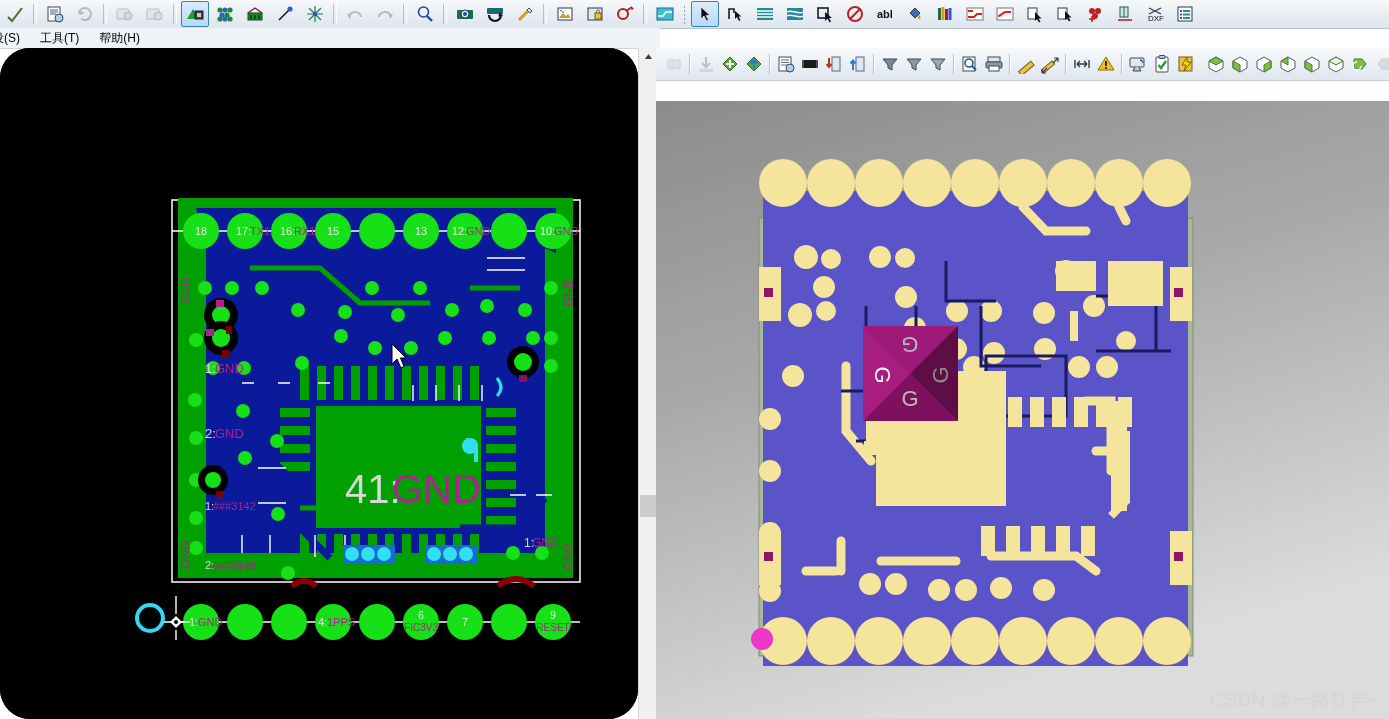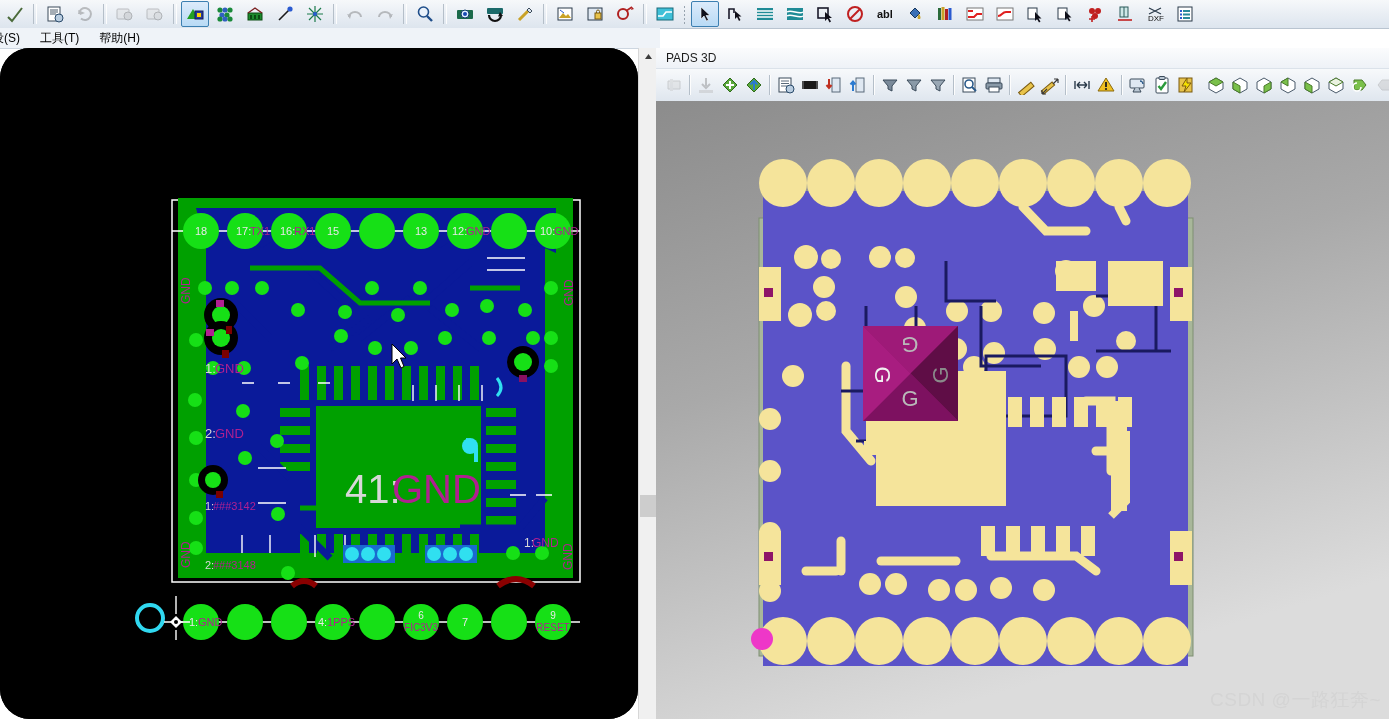--- a/index.html
+++ b/index.html
@@ -627,21 +627,20 @@
   <div class="vscroll">
     <div class="arrowup">
       <svg width="9" height="7" viewBox="0 0 9 7">
           <path d="M4.5 1 L8 6 L1 6 Z" fill="#3c3c3c"></path>
         </svg>
     </div>
     <div class="thumb"></div>
   </div>
 
   <div class="pane3d">
-    <div class="title">PADS 3D</div>
 
     <div class="tb">
       <div class="grip3d"></div>
 
       <div class="tb-btn">
         <svg class="ico dis" width="20" height="20" viewBox="0 0 20 20">
             <path d="M4 6h12v8H4z" fill="#cfcfcf" stroke="#8a8a8a"></path>
             <path d="M6 4h3v12H6z" fill="#bfbfbf"></path>
           </svg>
       </div>

